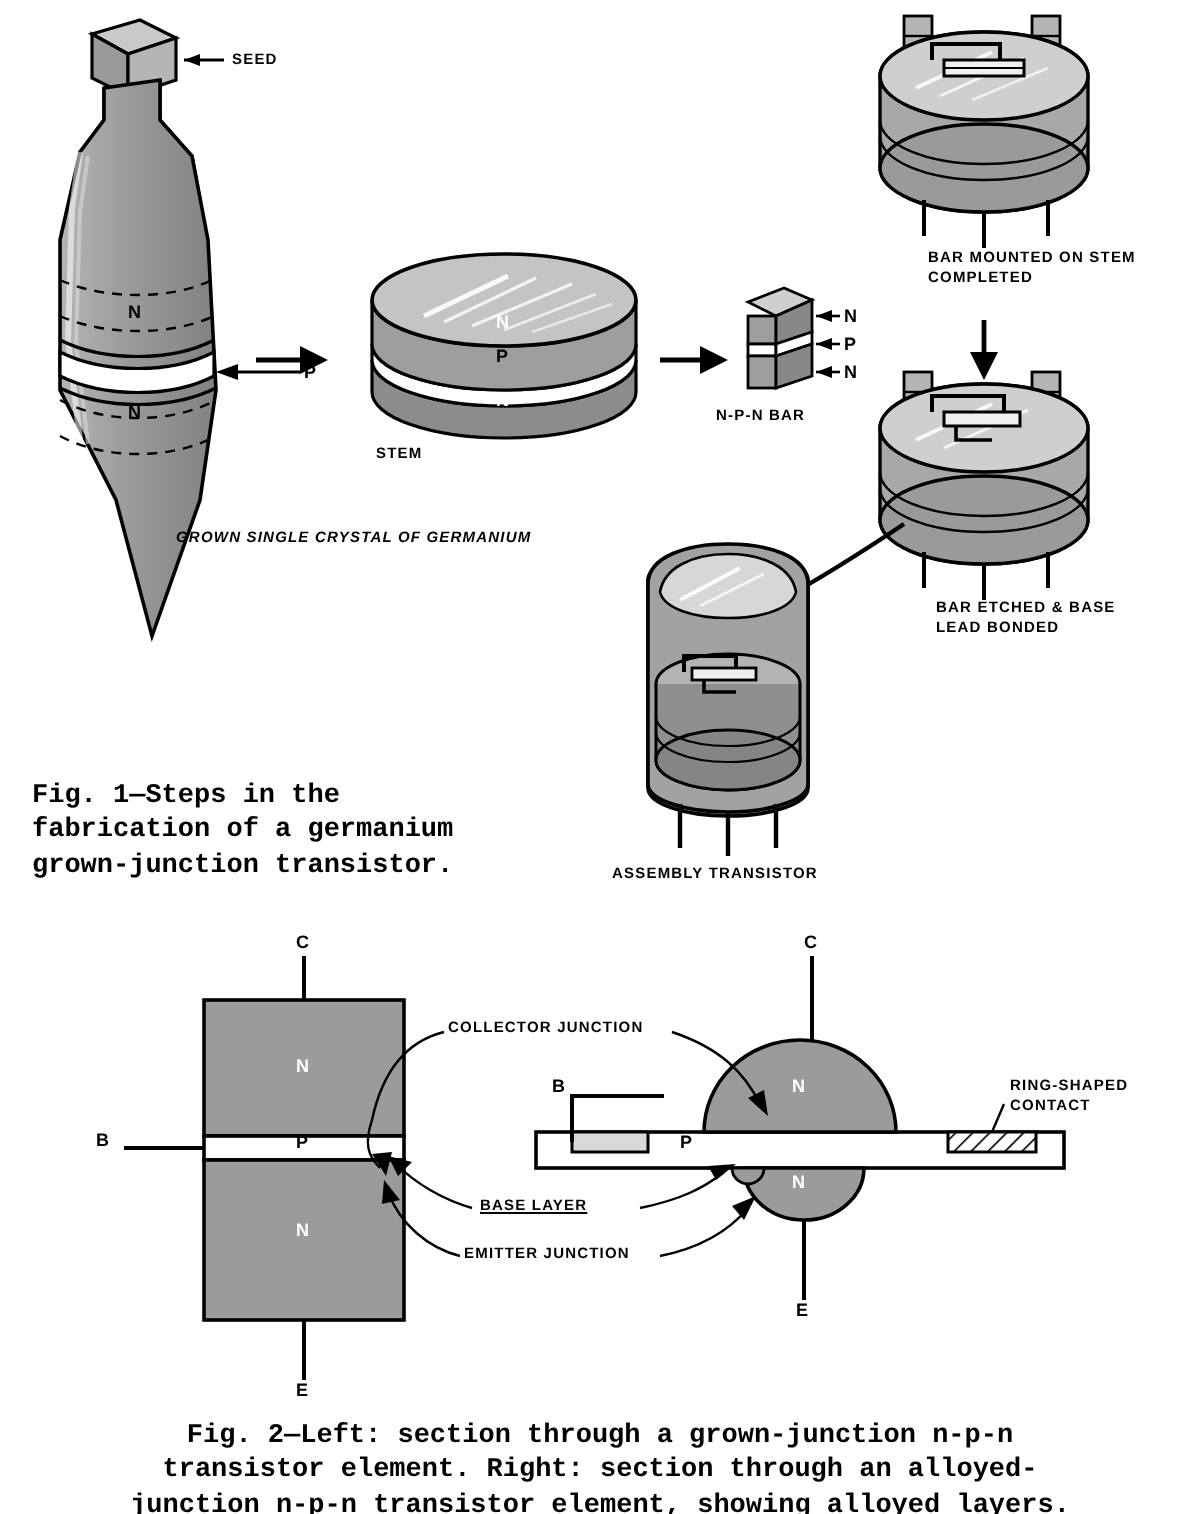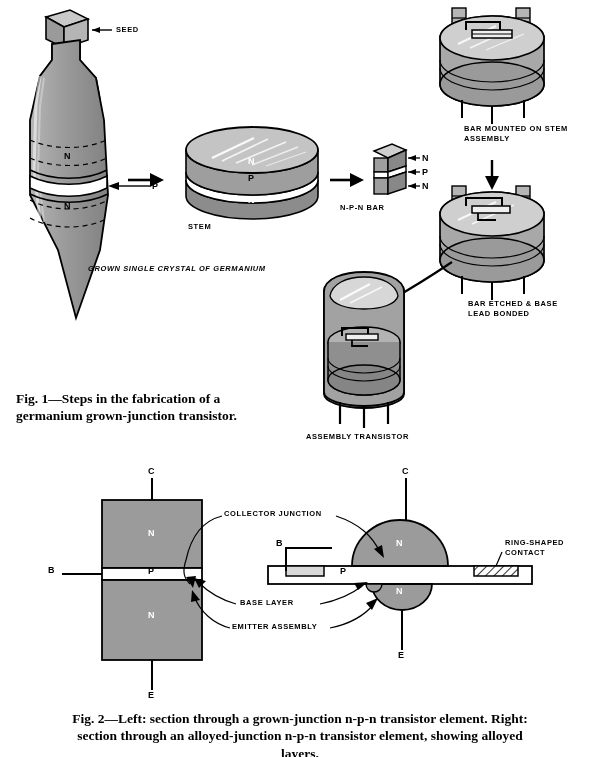--- a/index.html
+++ b/index.html
@@ -32,21 +32,21 @@
     font-family: "Liberation Sans", sans-serif;
     font-size: 7.5px;
     letter-spacing: 0.6px;
     font-weight: 700;
     color: #000;
     white-space: pre;
     line-height: 1.35;
   }
   .cap {
     position: absolute;
-    font-family: Liberation Serif, serif;
+    font-family: Liberation Mono, monospace;
     font-weight: 700;
     font-size: 13.5px;
     line-height: 1.28;
     color: #000;
   }
   .cap.center { text-align: center; }
   .region-letter {
     position: absolute;
     font-family: "Liberation Sans", sans-serif;
     font-size: 9px;
@@ -301,24 +301,24 @@
   <div class="lbl" style="left:88px; top:264px;font-style:italic;">GROWN SINGLE CRYSTAL OF GERMANIUM</div>
 
   <div class="lbl" style="left:248px; top:155px; font-size:9px; color:#ffffff;">N</div>
   <div class="lbl" style="left:248px; top:172px; font-size:9px;">P</div>
   <div class="lbl" style="left:248px; top:194px; font-size:9px; color:#ffffff;">N</div>
   <div class="lbl" style="left:188px; top:222px;">STEM</div>
 
   <div class="lbl" style="left:422px; top:152px; font-size:9px;">N</div>
   <div class="lbl" style="left:422px; top:166px; font-size:9px;">P</div>
   <div class="lbl" style="left:422px; top:180px; font-size:9px;">N</div>
-  <div class="lbl" style="left:340px; top:203px;">N-P-N BAR</div>
+  <div class="lbl" style="left:358px; top:203px;">N-P-N BAR</div>
 
   <div class="lbl" style="left:464px; top:124px;">BAR MOUNTED ON STEM
-ASSEMBLY</div>
+COMPLETED</div>
   <div class="lbl" style="left:468px; top:299px;">BAR ETCHED &amp; BASE
 LEAD BONDED</div>
   <div class="lbl" style="left:306px; top:432px;">ASSEMBLY TRANSISTOR</div>
 
   <div class="cap" style="left:16px; top:390px; width:250px;">Fig. 1—Steps in the fabrication of a germanium grown-junction transistor.</div>
 
   <div class="region-letter" style="left:148px; top:466px;">C</div>
   <div class="region-letter" style="left:48px; top:565px;">B</div>
   <div class="region-letter" style="left:148px; top:690px;">E</div>
   <div class="region-letter" style="left:148px; top:528px; color:#ffffff;">N</div>
@@ -326,20 +326,20 @@
   <div class="region-letter" style="left:148px; top:610px; color:#ffffff;">N</div>
 
   <div class="region-letter" style="left:402px; top:466px;">C</div>
   <div class="region-letter" style="left:276px; top:538px;">B</div>
   <div class="region-letter" style="left:398px; top:650px;">E</div>
   <div class="region-letter" style="left:396px; top:538px; color:#ffffff;">N</div>
   <div class="region-letter" style="left:340px; top:566px;">P</div>
   <div class="region-letter" style="left:396px; top:586px; color:#ffffff;">N</div>
 
   <div class="lbl" style="left:224px; top:509px;">COLLECTOR JUNCTION</div>
-  <div class="lbl" style="left:240px; top:598px;">BASE LAYER</div>
-  <div class="lbl" style="left:232px; top:622px;">EMITTER ASSEMBLY</div>
+  <div class="lbl" style="left:240px; top:598px;text-decoration:underline;">BASE LAYER</div>
+  <div class="lbl" style="left:232px; top:622px;">EMITTER JUNCTION</div>
   <div class="lbl" style="left:505px; top:538px;">RING-SHAPED
 CONTACT</div>
 
   <div class="cap center" style="left:60px; top:710px; width:480px;">Fig. 2—Left: section through a grown-junction n-p-n transistor element. Right: section through an alloyed-junction n-p-n transistor element, showing alloyed layers.</div>
 
 </div>
 
 </body></html>

